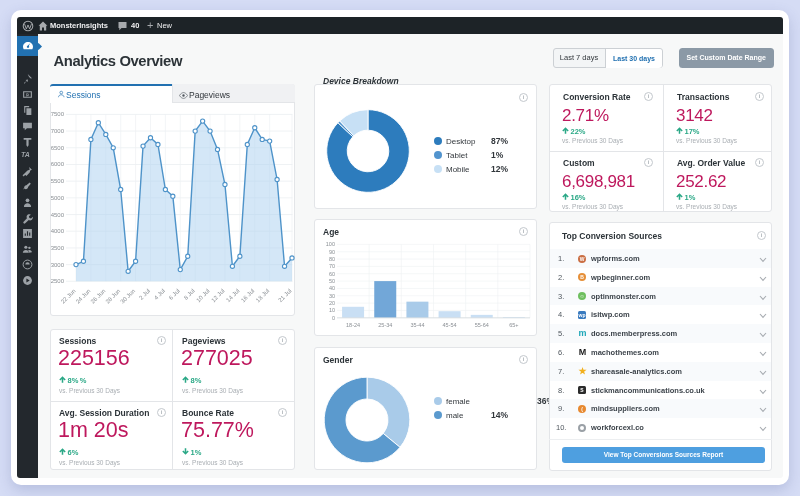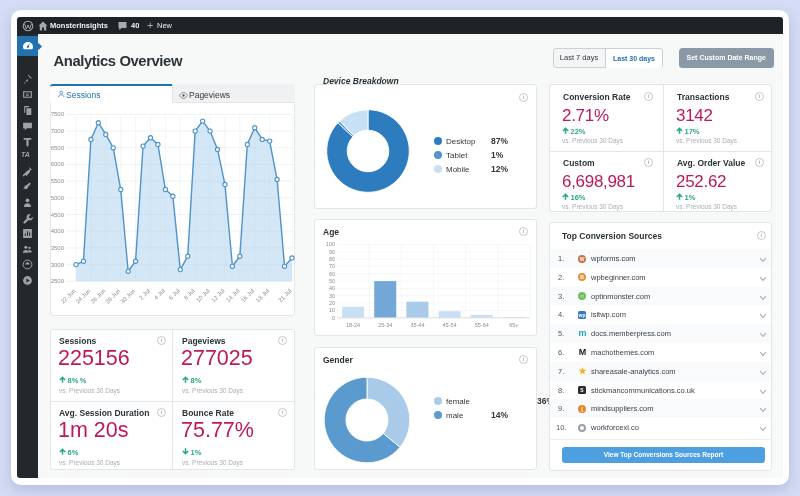--- a/index.html
+++ b/index.html
@@ -10,21 +10,21 @@
 .sidebar { position:absolute; left:17px; top:34px; width:21px; height:444px; background:#23282d; border-radius:0 0 0 3px; }
 .content { position:absolute; left:38px; top:34px; width:745px; height:444px; background:#f7f8f8; border-radius:0 0 3px 0; }
 .panel { position:absolute; background:#fff; border:1px solid #e3e5e8; border-radius:3px; }
 .ptitle { position:absolute; font-size:8.5px; font-weight:bold; color:#2c3338; }
 .bignum { position:absolute; font-size:21px; font-weight:normal; color:#be185d; letter-spacing:0px; }
 .green { position:absolute; font-size:7.5px; font-weight:bold; color:#2aa886; }
 .vs { position:absolute; font-size:6.5px; color:#a9aeb3; }
 .info { position:absolute; width:9px; height:9px; border:1px solid #c3c8cd; border-radius:50%; color:#b0b6bb; font-size:6px; text-align:center; line-height:7px; font-weight:bold; }
 .h1 { position:absolute; left:53.5px; top:53px; font-size:14.8px; letter-spacing:-0.4px; font-weight:bold; color:#2c3338; }
 .fav { position:absolute; width:8px; height:8px; }
-.srcitem { position:absolute; font-size:7.5px; color:#3c434a; }
+.srcitem { position:absolute; font-size:7.5px; color:#3c434a;font-weight:bold; }
 .srcnum { position:absolute; font-size:7.5px; color:#50575e; }
 </style>
 </head>
 <body>
 <div class="window"></div>
 <div class="adminbar"></div>
 <div class="sidebar"></div>
 <div class="content"></div>
 
 <svg class="abs" style="left:22px;top:20px;" width="12" height="12" viewBox="0 0 14 14">

